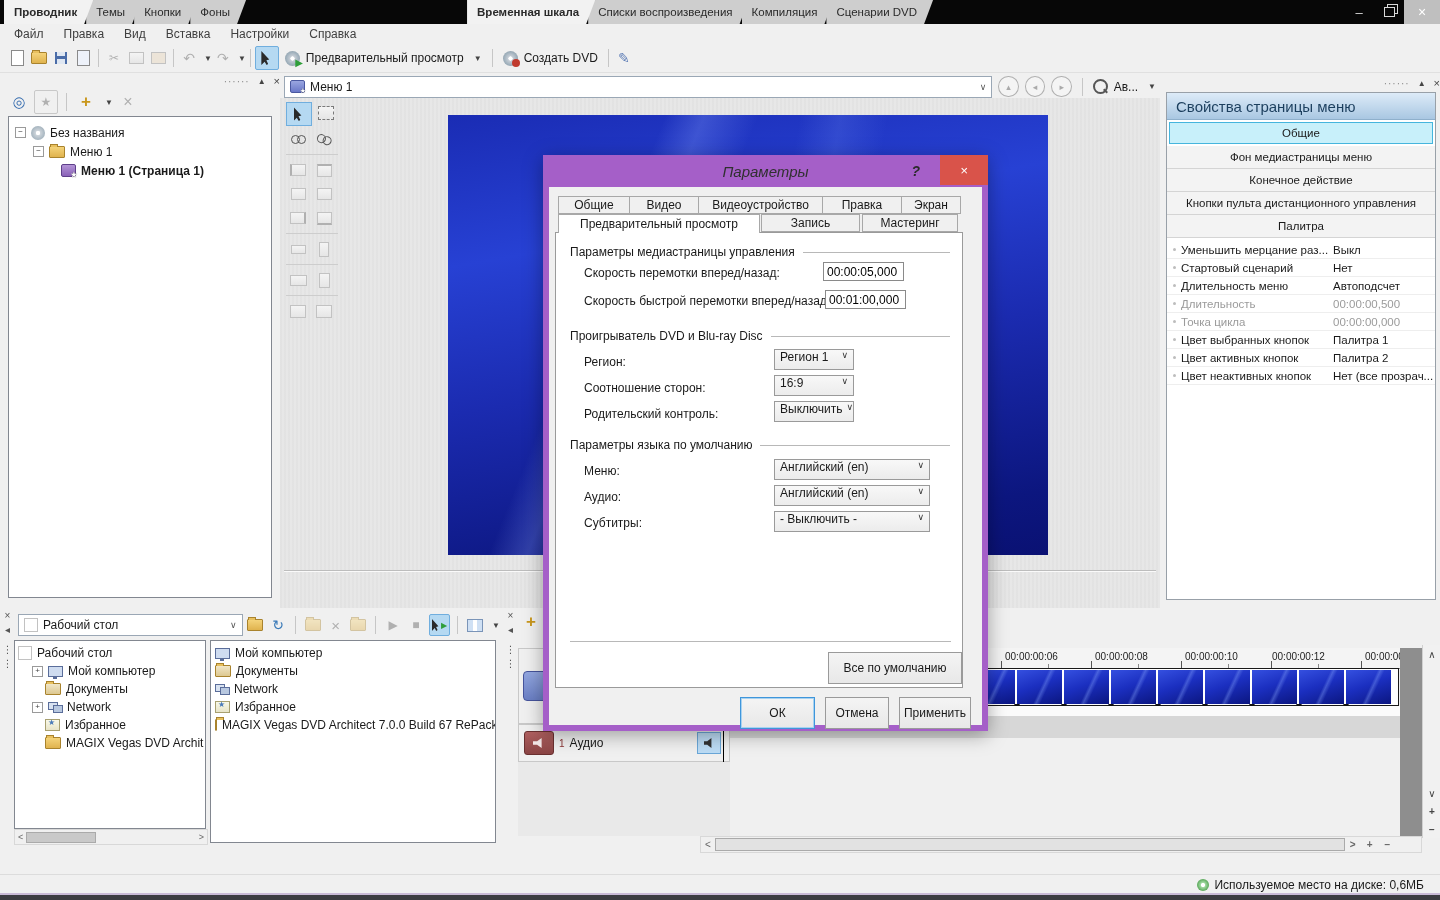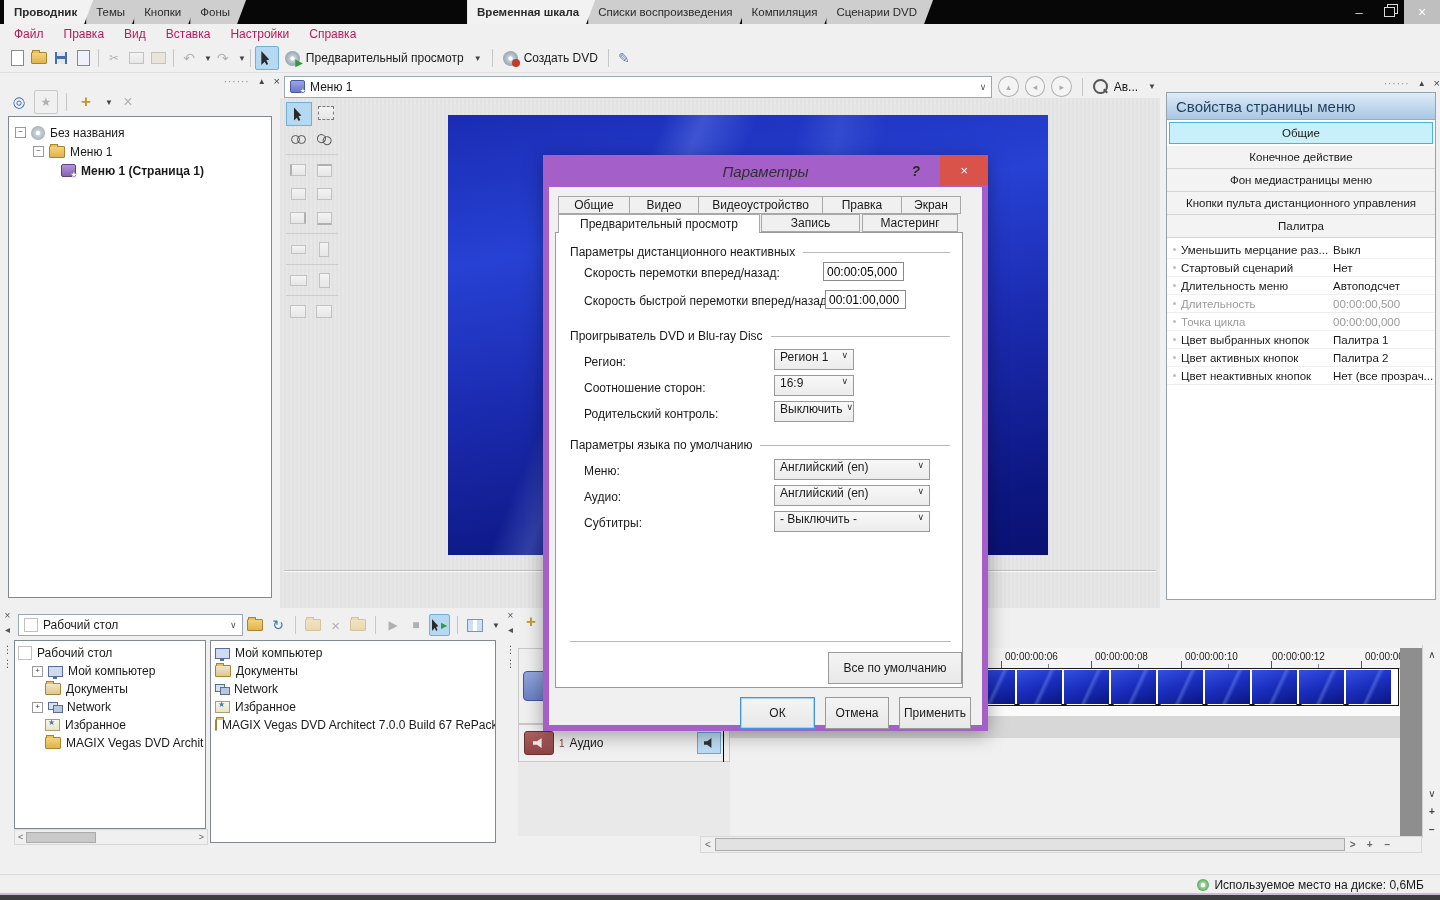--- a/index.html
+++ b/index.html
@@ -14,21 +14,21 @@
      background:radial-gradient(circle at 42% 38%,#d06a5a 8%,#7a1d16 55%,#330a07 100%);}
   .tb-title{position:absolute;left:0;right:0;text-align:center;font-size:13px;color:#9c9c9c;}
   .winbtns{position:absolute;right:0;top:0;height:24px;display:flex;}
   .winbtn{width:30px;height:24px;display:flex;align-items:center;justify-content:center;color:#dcdcdc;font-size:13px;}
   .winbtn.close{width:36px;background:#bfbfbf;color:#fff;font-size:14px;}
   .ico-restore{position:relative;width:9px;height:8px;border:1px solid #d8d8d8;background:#070707;}
   .ico-restore::before{content:"";position:absolute;left:2px;top:-4px;width:9px;height:8px;border:1px solid #d8d8d8;}
   .ico-restore::after{content:"";position:absolute;left:-1px;top:-1px;width:9px;height:8px;background:#070707;border:1px solid #d8d8d8;}
   
   #menubar{left:0;top:24px;width:1440px;height:20px;background:#f0f0f0;display:flex;align-items:center;padding-left:4px;}
-  .menu-item{padding:2px 10px;color:#be185d;}
+  .menu-item{padding:2px 10px;color:#404040;}
   #toolbar{left:0;top:44px;width:1440px;height:28px;background:#f0f0f0;border-bottom:1px solid #e0e0e0;display:flex;align-items:center;padding-left:6px;}
   .tbtn{width:22px;height:22px;display:flex;align-items:center;justify-content:center;border-radius:2px;}
   .tbtn.sel{background:#b5d9f2;border:1px solid #70aede;}
   .gray{color:#b0b0b0;}
   .ic-page{width:11px;height:14px;background:#fff;border:1px solid #8a8a8a;}
   .ic-folder{width:14px;height:10px;background:linear-gradient(#f4d37a,#e0b34e);border:1px solid #a9832d;border-radius:1px;position:relative;}
   .ic-folder::before{content:"";position:absolute;left:0;top:-3px;width:6px;height:2px;background:#e8c05e;border:1px solid #a9832d;border-bottom:none;}
   .ic-floppy{width:12px;height:12px;background:#4a6ca8;position:relative;}
   .ic-floppy::before{content:"";position:absolute;left:2px;top:0;width:8px;height:4px;background:#dfe7f2;}
   .ic-floppy::after{content:"";position:absolute;left:2px;bottom:0;width:8px;height:5px;background:#dfe7f2;}
@@ -336,22 +336,22 @@
   <div class="abs" style="left:284px;top:570px;width:872px;height:0;border-top:1px solid #bdbdbd;border-bottom:1px solid #fafafa;"></div>
 
   <div class="abs grip" style="left:1160px;top:76px;width:280px;height:14px;">
     <span class="dots">······</span>
     <span class="gx" style="font-size:8px;">▲</span>
     <span class="gx">×</span>
   </div>
   <div id="props-box" class="abs">
     <div class="props-header">Свойства страницы меню</div>
     <div class="pbtn active">Общие</div>
+    <div class="pbtn">Фон медиастраницы меню</div>
     <div class="pbtn">Конечное действие</div>
-    <div class="pbtn">Фон медиастраницы меню</div>
     <div class="pbtn">Кнопки пульта дистанционного управления</div>
     <div class="pbtn">Палитра</div>
     <div style="padding-top:3px;">
       <div class="prow">
           <span class="bullet"></span>
           <span class="pname">Уменьшить мерцание раз...</span>
           <span class="pval">Выкл</span>
         </div>
       <div class="prow">
           <span class="bullet"></span>
@@ -591,21 +591,21 @@
       <div class="dtab" style="left:149px;top:9px;width:125px;">Видеоустройство</div>
       <div class="dtab" style="left:273px;top:9px;width:80px;">Правка</div>
       <div class="dtab" style="left:352px;top:9px;width:60px;">Экран</div>
 
       <div class="dtab active" style="left:9px;top:27px;width:202px;">Предварительный просмотр</div>
       <div class="dtab" style="left:212px;top:27px;width:99px;">Запись</div>
       <div class="dtab" style="left:313px;top:27px;width:96px;">Мастеринг</div>
 
       <div id="dlg-panel">
         <div class="grp" style="left:14px;top:12px;">
-          <span>Параметры дистанционного неактивных</span>
+          <span>Параметры медиастраницы управления</span>
             <span class="grpline"></span>
         </div>
         <span class="dlabel" style="left:28px;top:33px;">Скорость перемотки вперед/назад:</span>
         <input class="dinput" style="left: 267px; top: 29px; width: 81px;" value="00:00:05,000">
         <span class="dlabel" style="left:28px;top:61px;">Скорость быстрой перемотки вперед/назад:</span>
         <input class="dinput" style="left: 269px; top: 57px; width: 81px;" value="00:01:00,000">
 
         <div class="grp" style="left:14px;top:96px;">
           <span>Проигрыватель DVD и Blu-ray Disc</span>
             <span class="grpline"></span>

